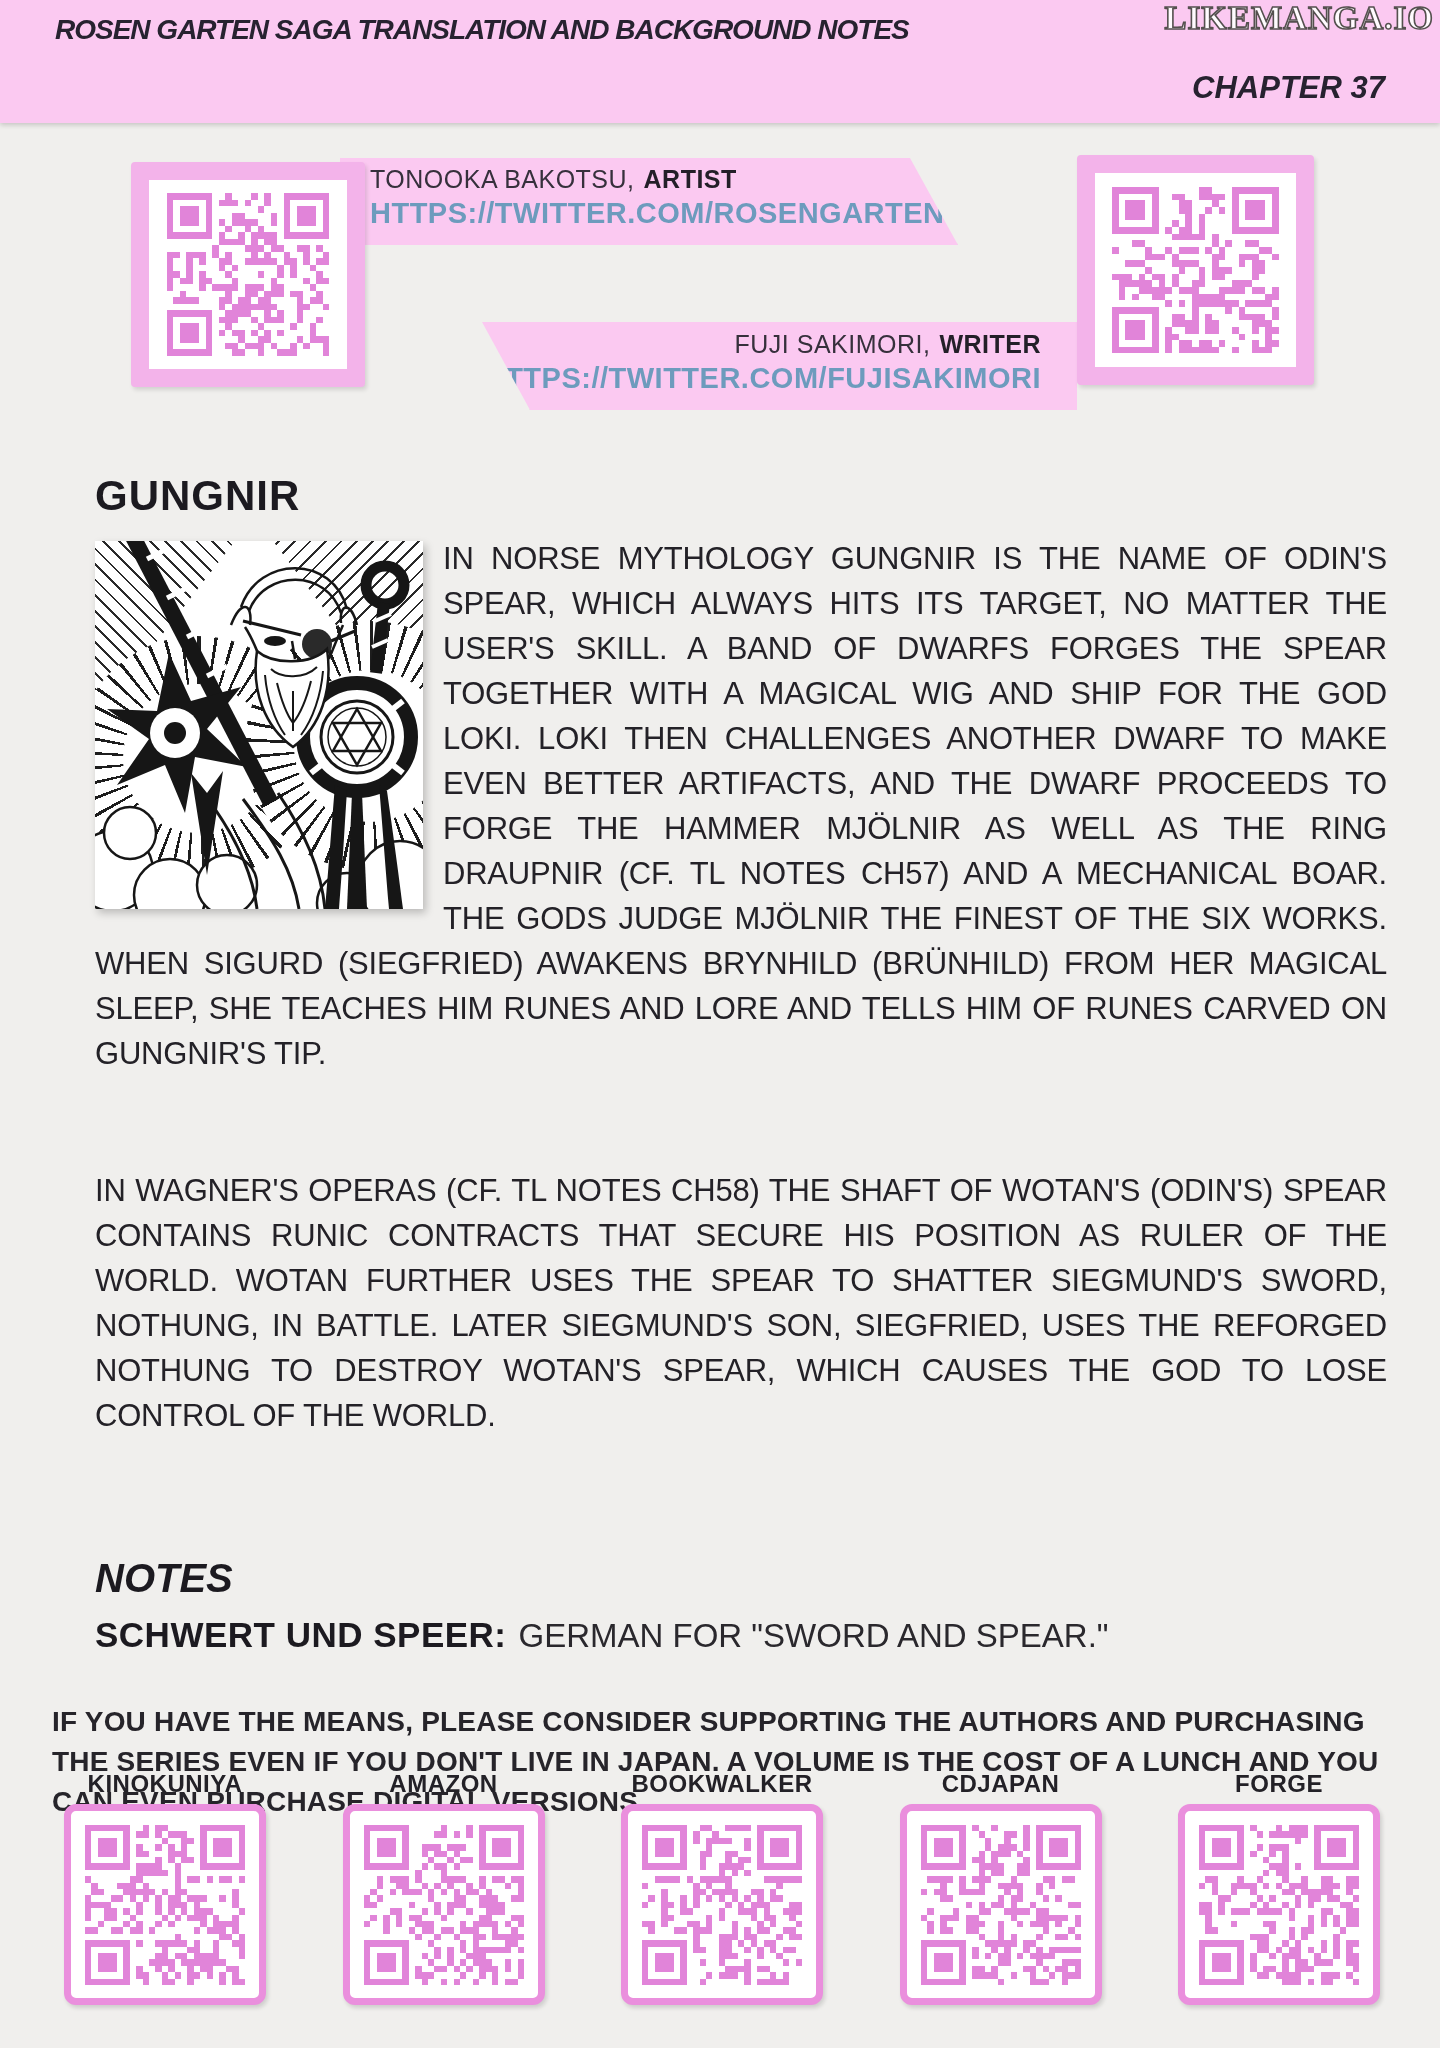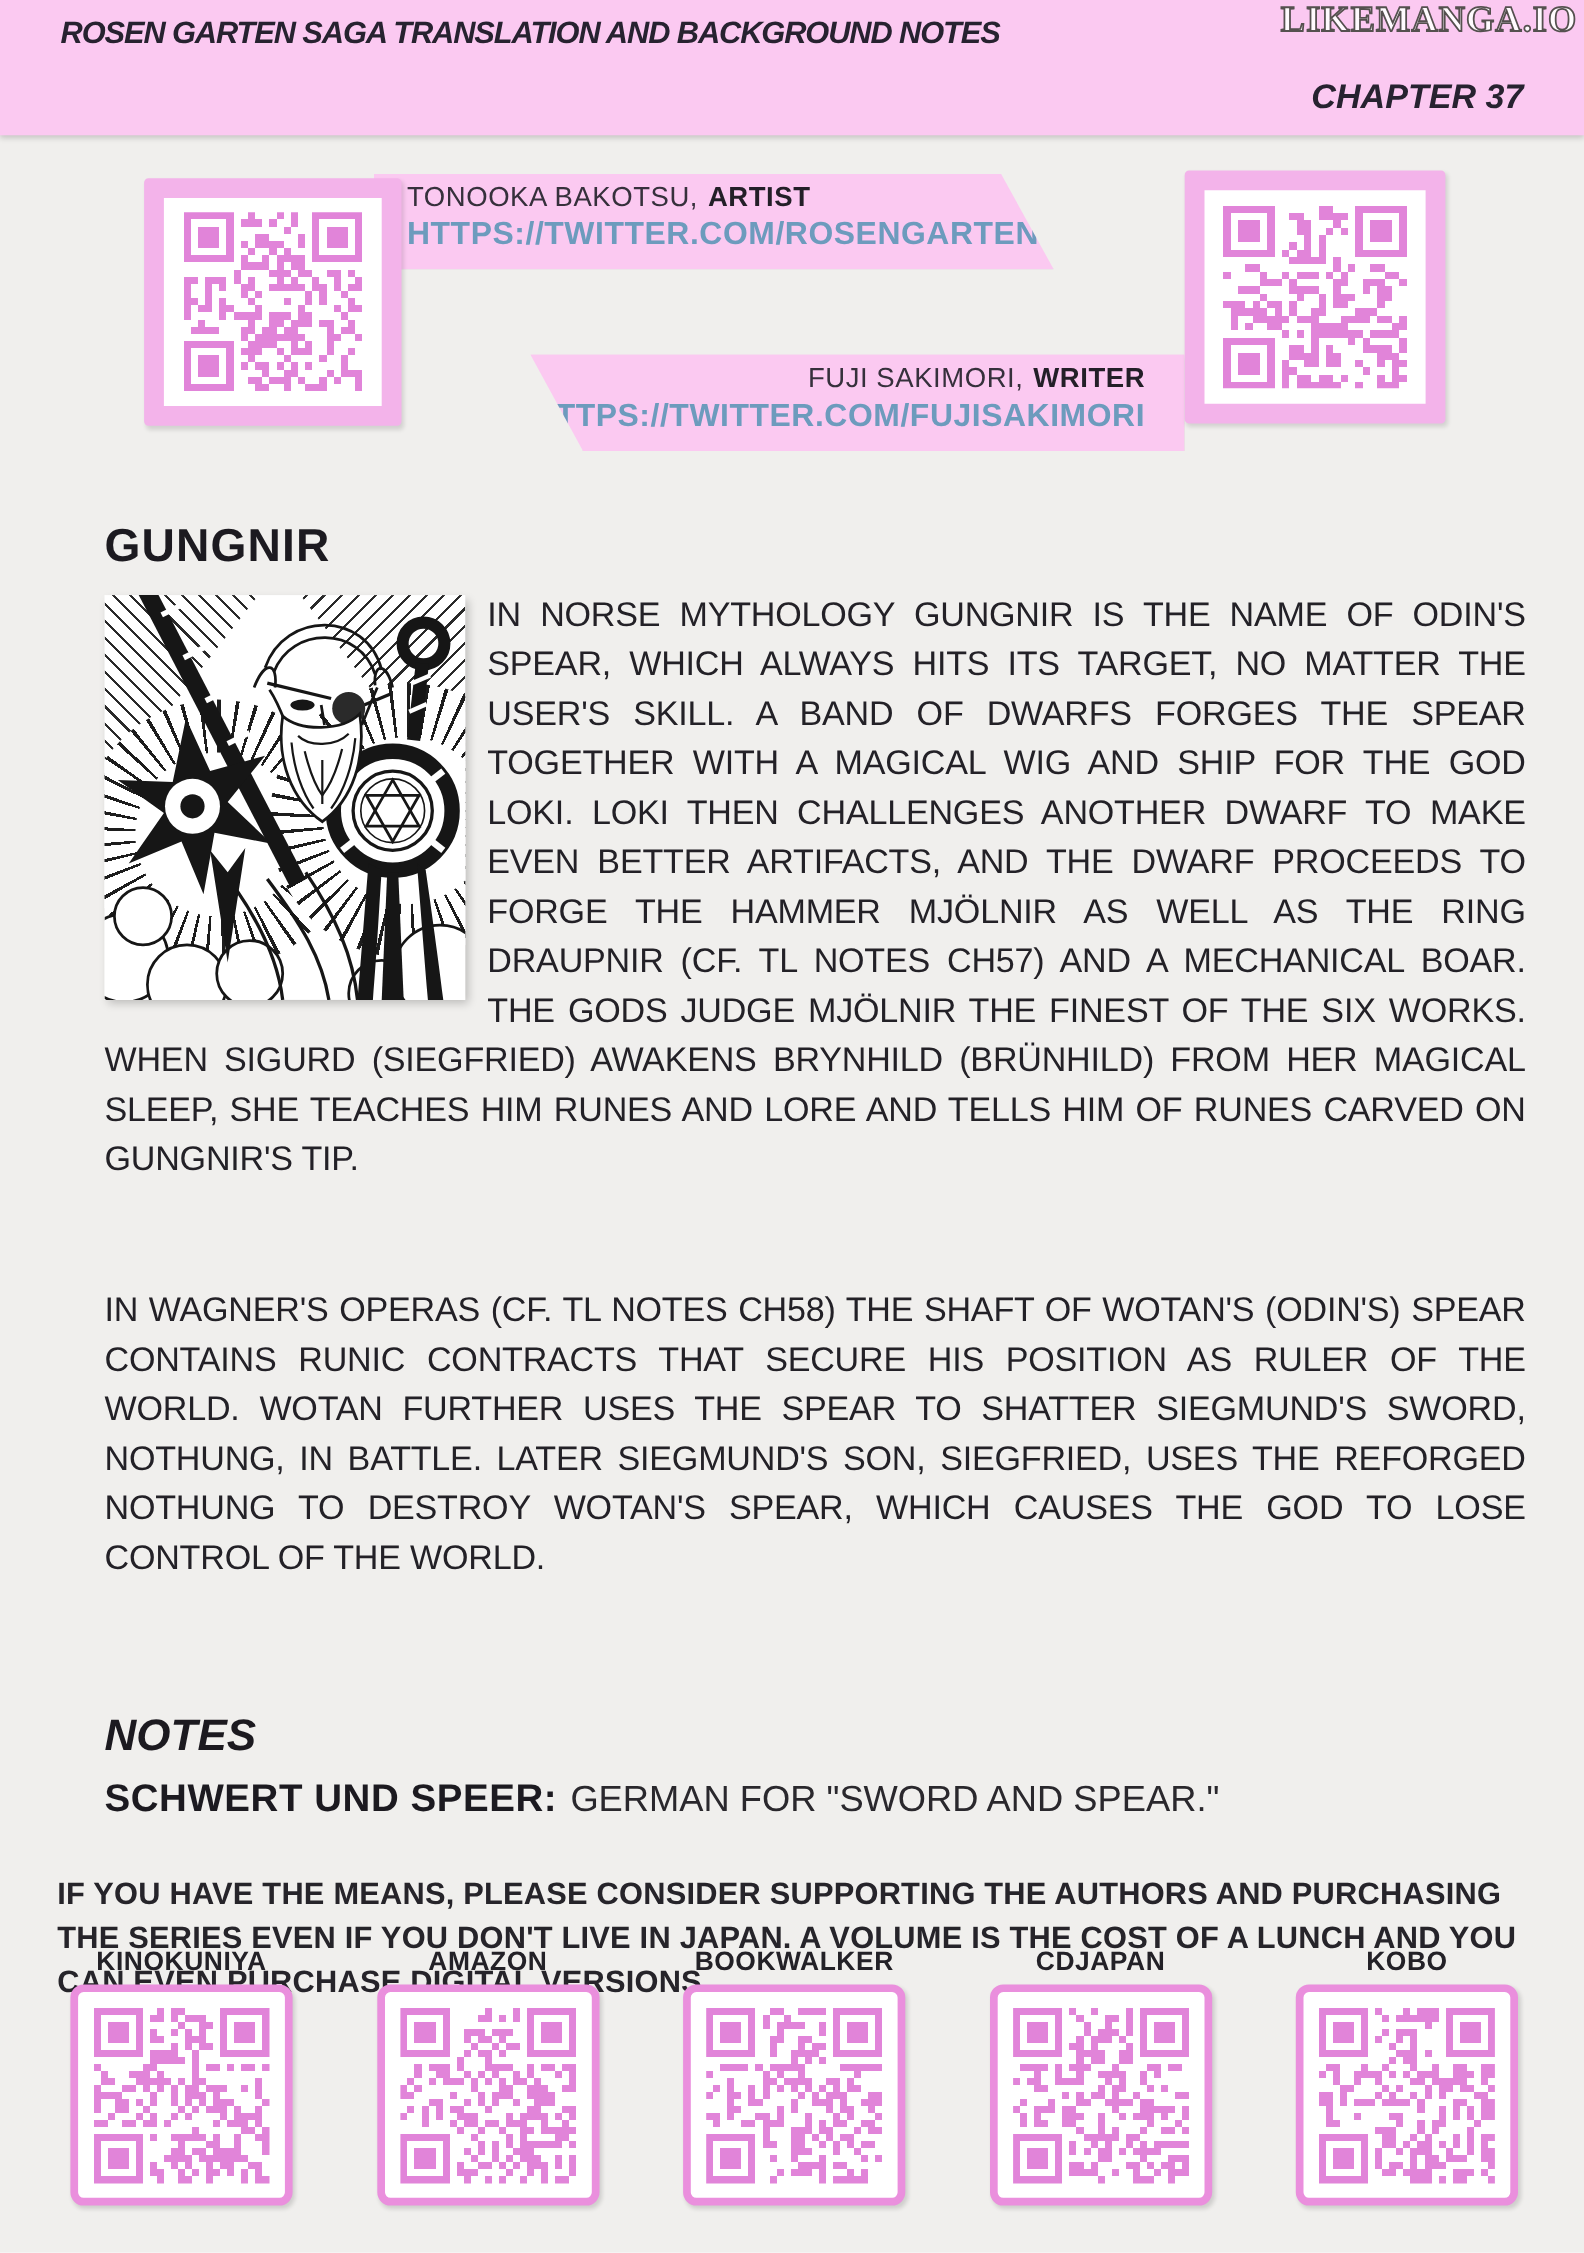--- a/index.html
+++ b/index.html
@@ -1482,21 +1482,21 @@
               <rect x="48" y="96" width="4" height="4"></rect>
               <rect x="68" y="96" width="4" height="4"></rect>
               <rect x="72" y="96" width="4" height="4"></rect>
               <rect x="76" y="96" width="4" height="4"></rect>
               <rect x="88" y="96" width="4" height="4"></rect>
             </svg>
           </div>
         </div>
     </div>
     <div class="store">
-      <div class="store-label">KOBO</div>
+      <div class="store-label">FORGE</div>
       <div class="qr-frame-bottom">
           <div class="qr">
             <svg viewBox="0 0 100 100" xmlns="http://www.w3.org/2000/svg" fill="#e184d9" shape-rendering="crispEdges">
               <g transform="translate(0,0)">
                 <rect width="28" height="28"></rect>
                 <rect x="4" y="4" width="20" height="20" fill="#ffffff"></rect>
                 <rect x="8" y="8" width="12" height="12"></rect>
               </g>
               <g transform="translate(72,0)">
                 <rect width="28" height="28"></rect>

